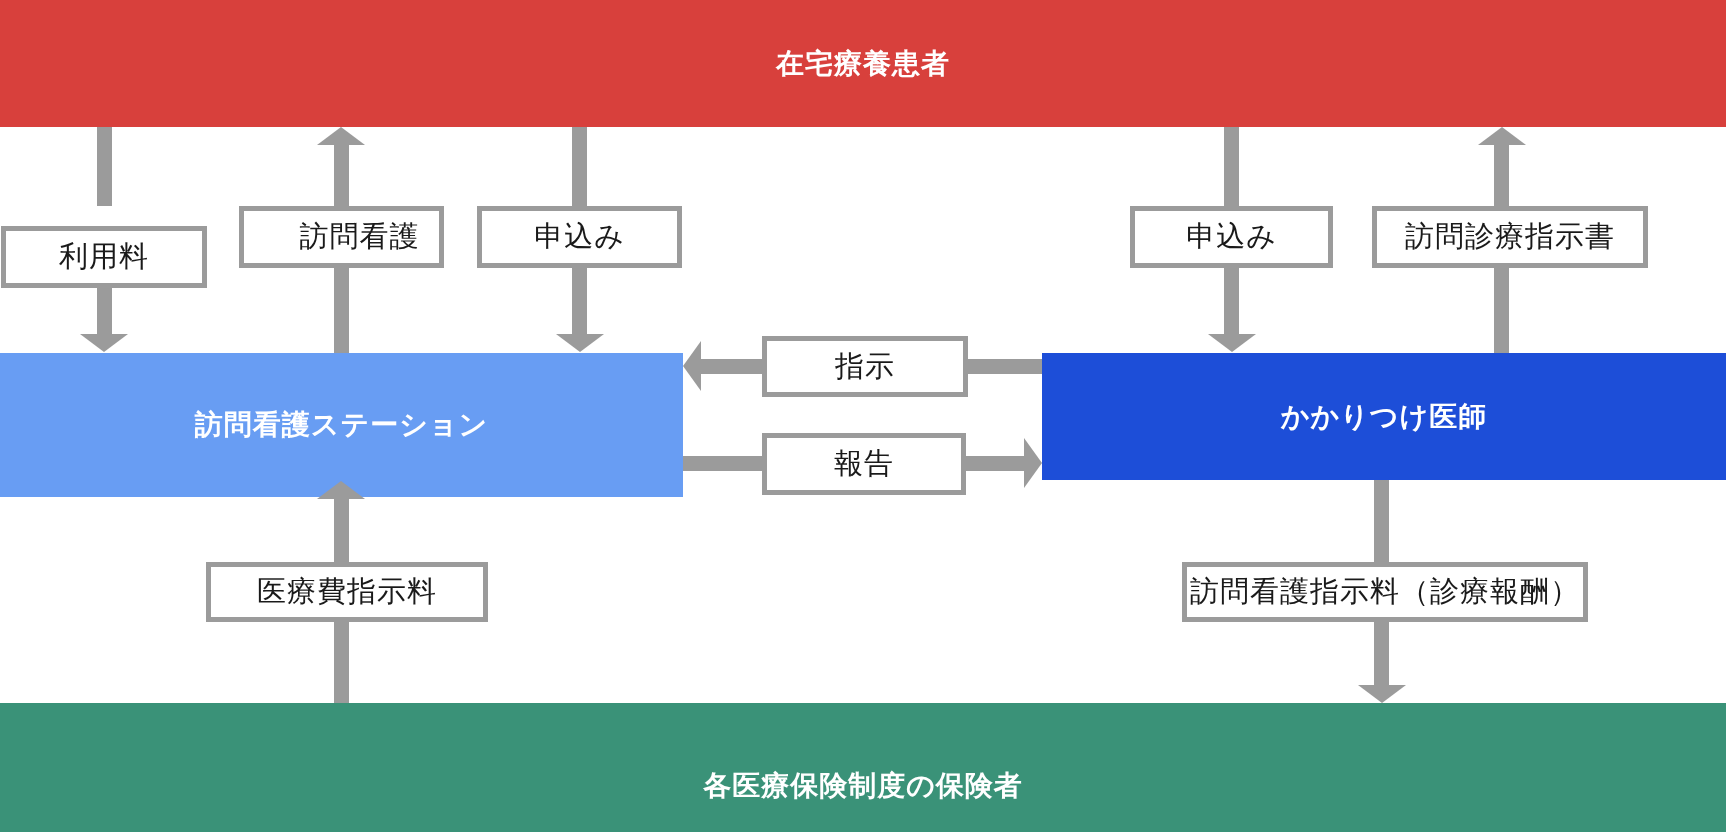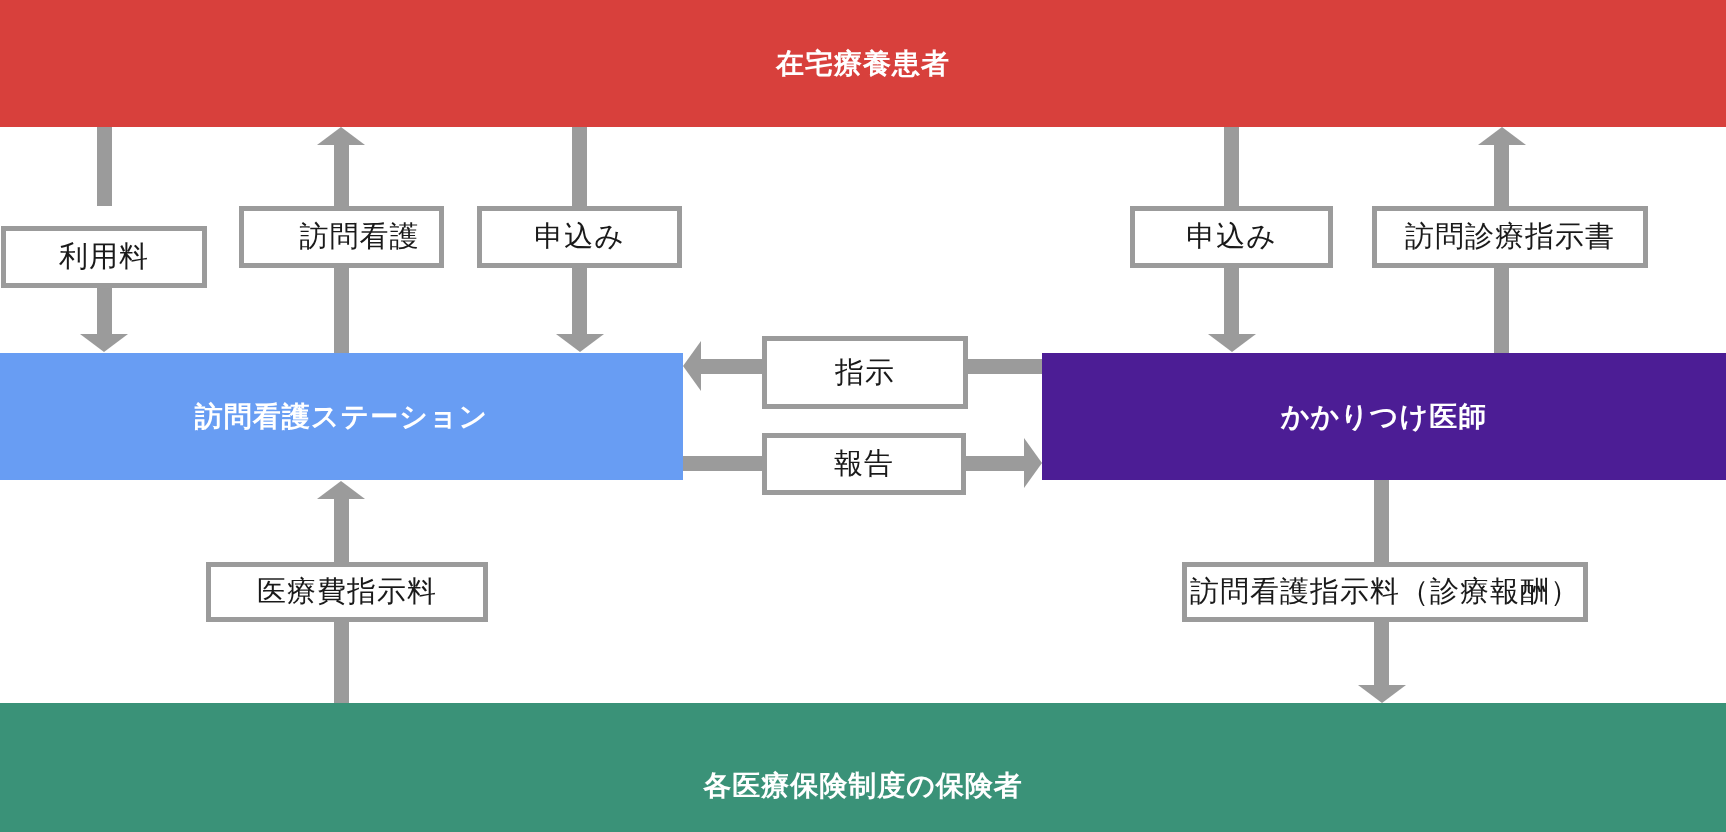--- a/index.html
+++ b/index.html
@@ -5,22 +5,22 @@
   html,body{margin:0;padding:0;background:#ffffff;}
   #diagram{
     position:relative;width:1726px;height:832px;background:#ffffff;overflow:hidden;
     font-family:Liberation Sans, sans-serif;
   }
   .banner{
     position:absolute;display:flex;align-items:center;justify-content:center;
     color:#ffffff;font-weight:bold;font-size:28px;letter-spacing:1px;
   }
   .banner-patient{left:0;top:0;width:1726px;height:127px;background:#d8403c;}
-  .banner-nurse{left:0;top:353px;width:683px;height:127px;background:#689df3;}
-  .banner-doctor{left:1042px;top:353px;width:684px;height:127px;background:#4c1d95;}
+  .banner-nurse{left:0;top:353px;width:683px;height:144px;background:#689df3;}
+  .banner-doctor{left:1042px;top:353px;width:684px;height:127px;background:#1d4ed8;}
   .banner-insurer{left:0;top:703px;width:1726px;height:165px;background:#3a9278;}
   .lbl{
     position:absolute;box-sizing:border-box;background:#ffffff;
     border:5px solid #9b9b9b;display:flex;align-items:center;justify-content:center;
     color:#1a1a1a;font-size:29px;letter-spacing:1px;white-space:nowrap;
   }
   .vseg{position:absolute;width:15px;background:#9b9b9b;}
   .hseg{position:absolute;height:15px;background:#9b9b9b;}
   .head{position:absolute;width:0;height:0;}
   .head-down{border-left:24px solid transparent;border-right:24px solid transparent;border-top:18px solid #9b9b9b;}
@@ -88,21 +88,21 @@
     <div class="vseg" style="left:1494px;top:268px;height:85px;"></div>
     <div class="lbl" style="left:1372px;top:206px;width:276px;height:62px;">
       <span>訪問診療指示書</span>
     </div>
   </div>
 
   <div>
     <div class="head head-left" style="left:683px;top:341px;"></div>
     <div class="hseg" style="left:701px;top:359px;width:61px;"></div>
     <div class="hseg" style="left:968px;top:359px;width:74px;"></div>
-    <div class="lbl" style="left:762px;top:336px;width:206px;height:73px;">
+    <div class="lbl" style="left:762px;top:336px;width:206px;height:61px;">
       <span>指示</span>
     </div>
   </div>
 
   <div>
     <div class="hseg" style="left:683px;top:456px;width:79px;"></div>
     <div class="hseg" style="left:966px;top:456px;width:58px;"></div>
     <div class="head head-right" style="left:1024px;top:438px;"></div>
     <div class="lbl" style="left:762px;top:433px;width:204px;height:62px;">
       <span>報告</span>

